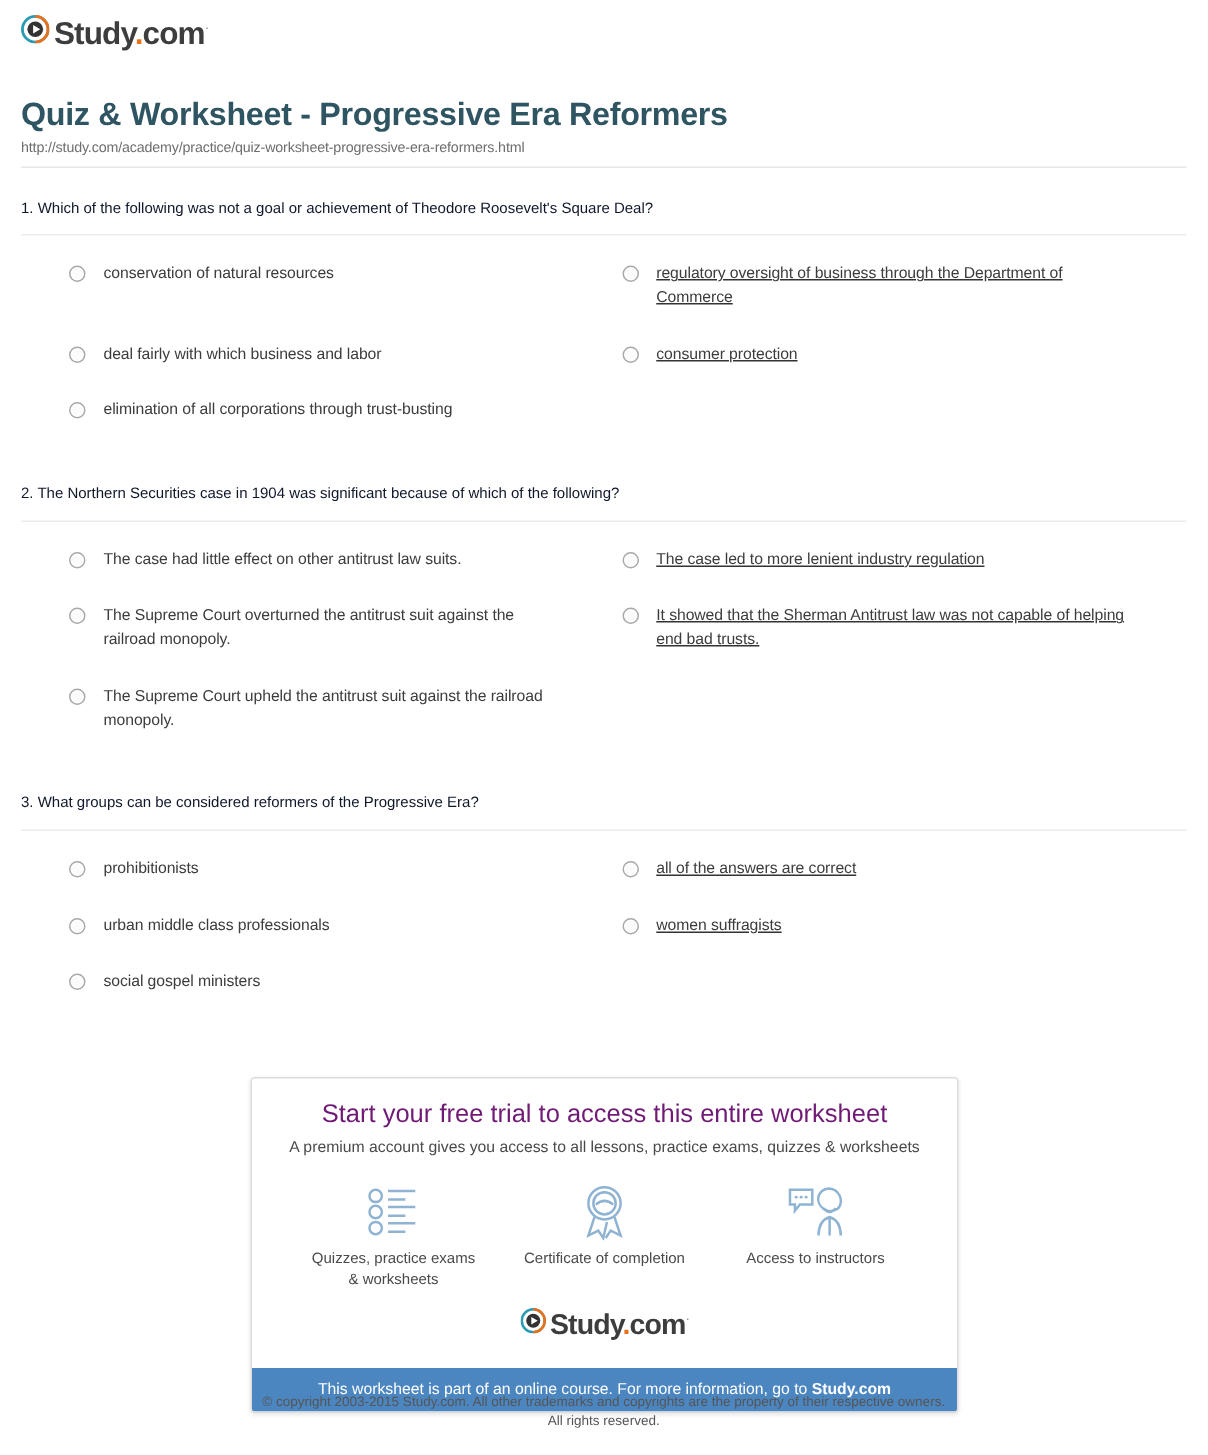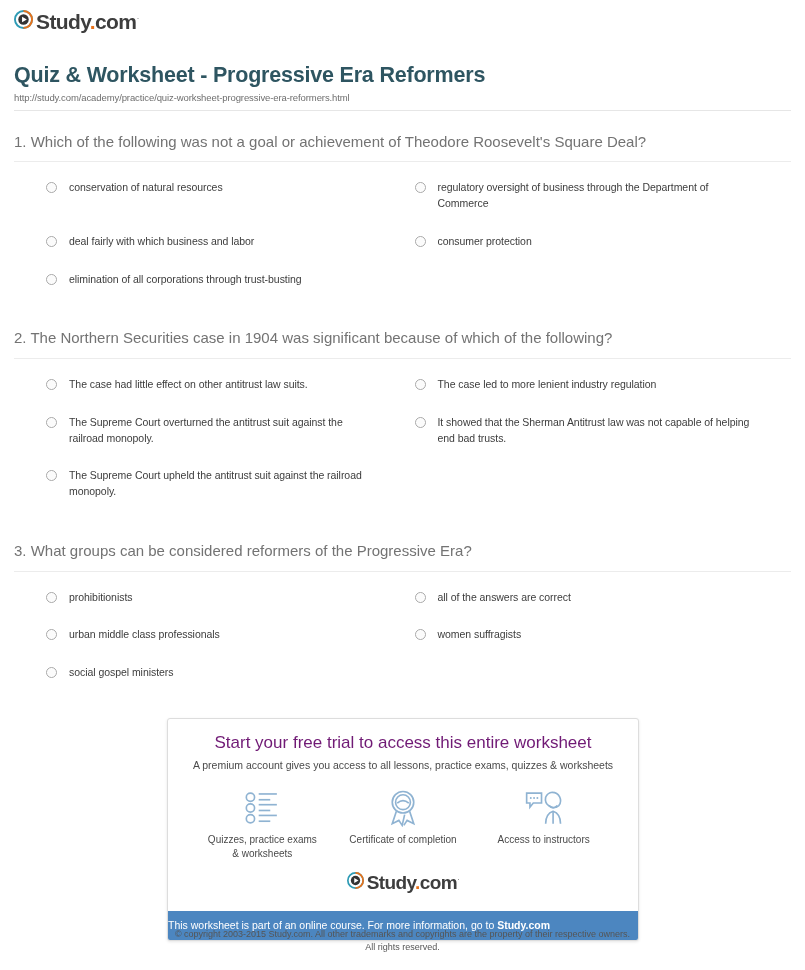--- a/index.html
+++ b/index.html
@@ -60,39 +60,39 @@
     color: #6e6e6e;
     letter-spacing: -0.1px;
     margin: 0;
   }
 
   
   .questions { margin: 0 14px; }
   .question-block { margin-top: 26px; }
   .question-block:first-child { margin-top: 22px; }
   .question-text {
-    font-size: 15px;
-    color: #737373;
+    font-size: 10px;
+    color: #0f172a;
     padding-bottom: 10px;
     border-bottom: 1px solid #ececec;
     line-height: 1.25;
   }
   .options {
     display: flex;
     flex-wrap: wrap;
     padding-top: 12px;
   }
   .option {
     width: 50%;
     box-sizing: border-box;
     display: flex;
     align-items: flex-start;
     padding: 6px 30px 16px 32px;
   }
-  .option.col-right { padding-left: 12px; }
+  .option.col-right { padding-left: 12px; text-decoration: underline; }
   .radio {
     flex: 0 0 auto;
     width: 9px;
     height: 9px;
     border: 1px solid #a9a9a9;
     border-radius: 50%;
     background: #fbfbfb;
     margin-top: 2px;
     margin-right: 12px;
     box-shadow: inset 0 0 0 1px #ffffff;
@@ -154,20 +154,21 @@
     align-items: center;
     justify-content: center;
     gap: 3px;
     padding: 6px 0 10px 0;
   }
   .promo-logo .logo-text { font-size: 19px; }
   .promo-bar {
     background: #4c86c0;
     color: #ffffff;
     font-size: 10.5px;
+    text-align: center;
     padding: 8px 0;
     line-height: 1.2;
   }
   .promo-bar b { font-weight: bold; }
 
   
   .footer {
     position: absolute;
     left: 0;
     right: 0;

